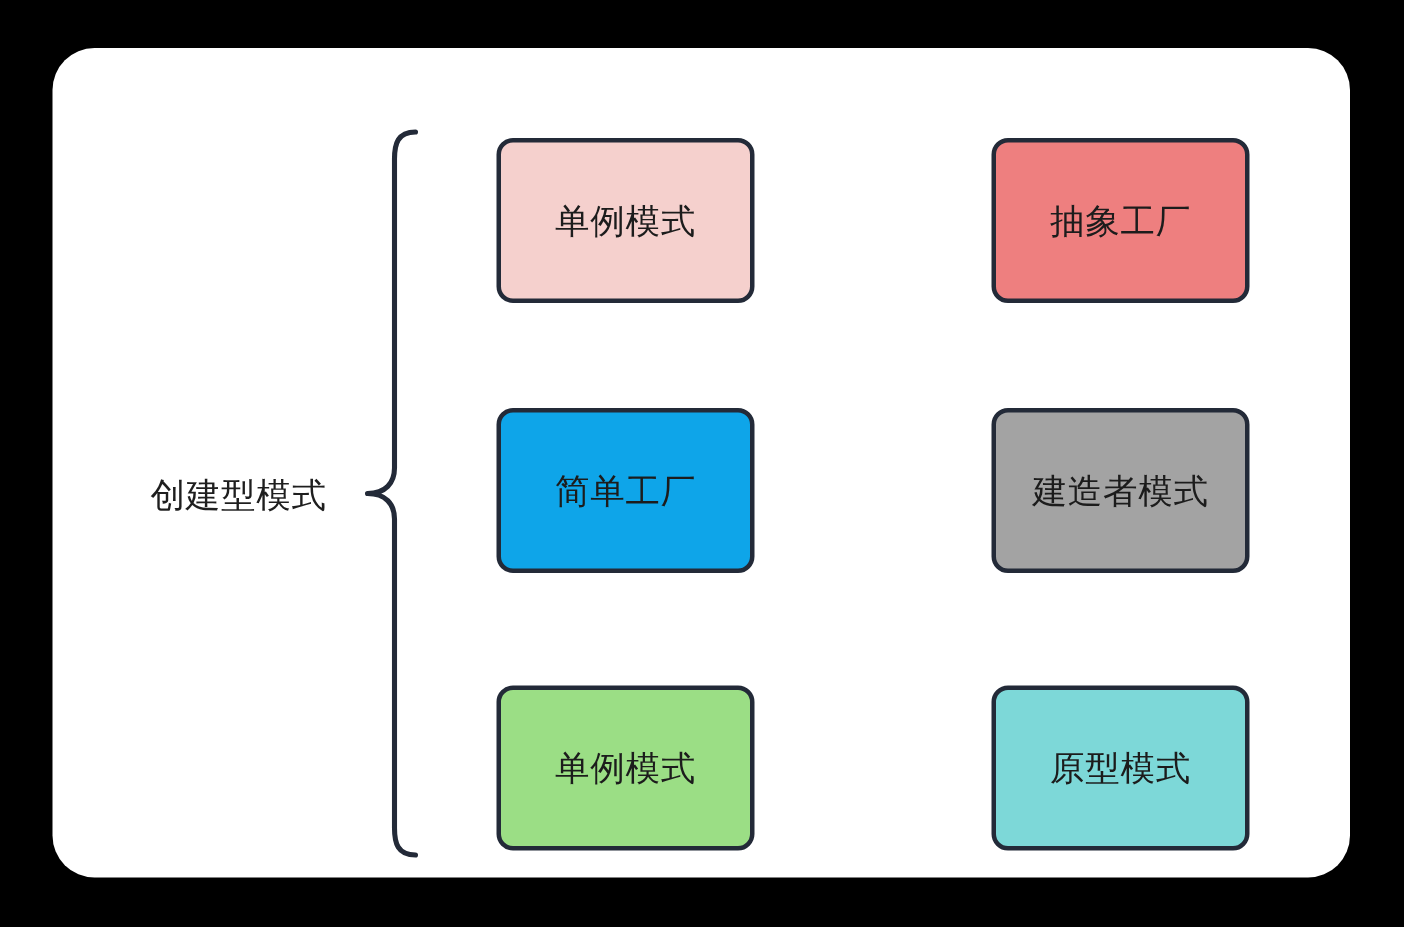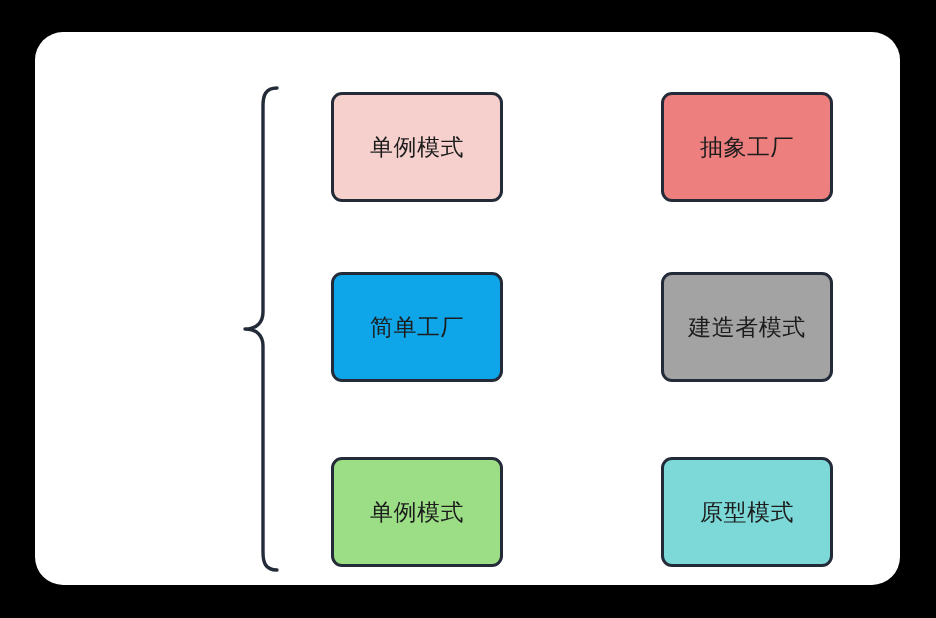--- a/index.html
+++ b/index.html
@@ -77,20 +77,21 @@
   .row-2 { top: 240px; }
   .row-3 { top: 425px; }
 </style>
 </head>
 <body>
 
 <div id="canvas">
 
   <div id="panel">
 
+    <div id="group-label">创建型模式</div>
 
     <div id="brace">
       <svg width="56" height="494" viewBox="0 0 56 494" xmlns="http://www.w3.org/2000/svg">
         <path d="M 46 4
                  C 34 4, 32 12, 32 22
                  L 32 228
                  C 32 238, 26 245, 14 245
                  C 26 245, 32 252, 32 262
                  L 32 468
                  C 32 478, 34 486, 46 486" fill="none" stroke="#232A38" stroke-width="3.4" stroke-linecap="round" stroke-linejoin="round"></path>

